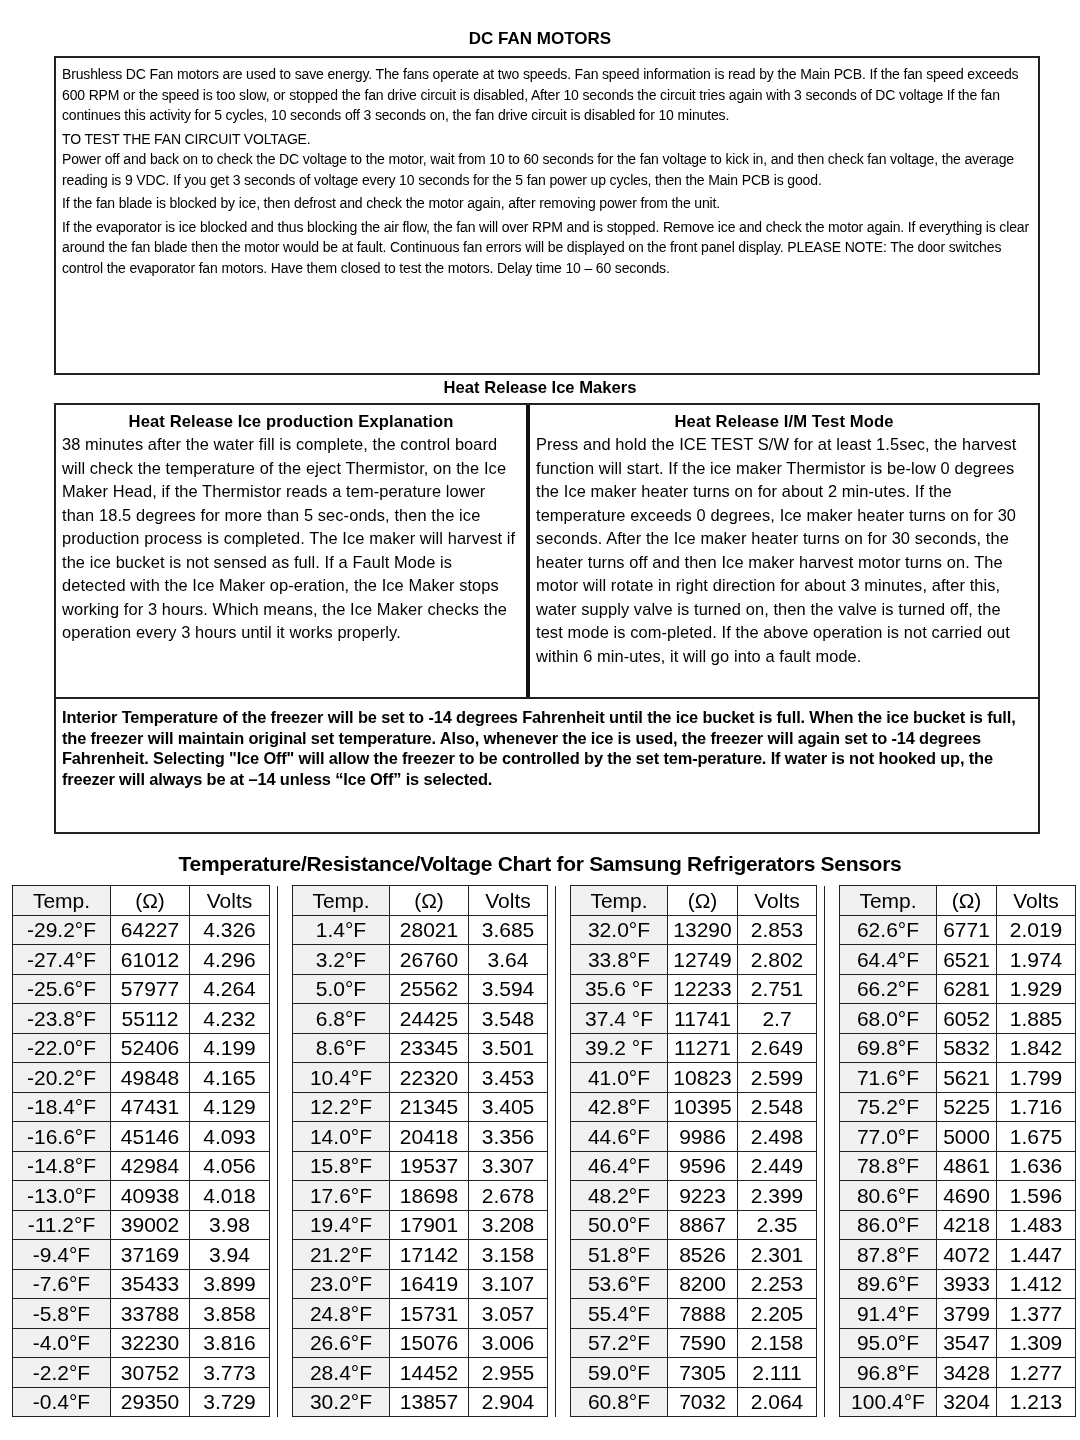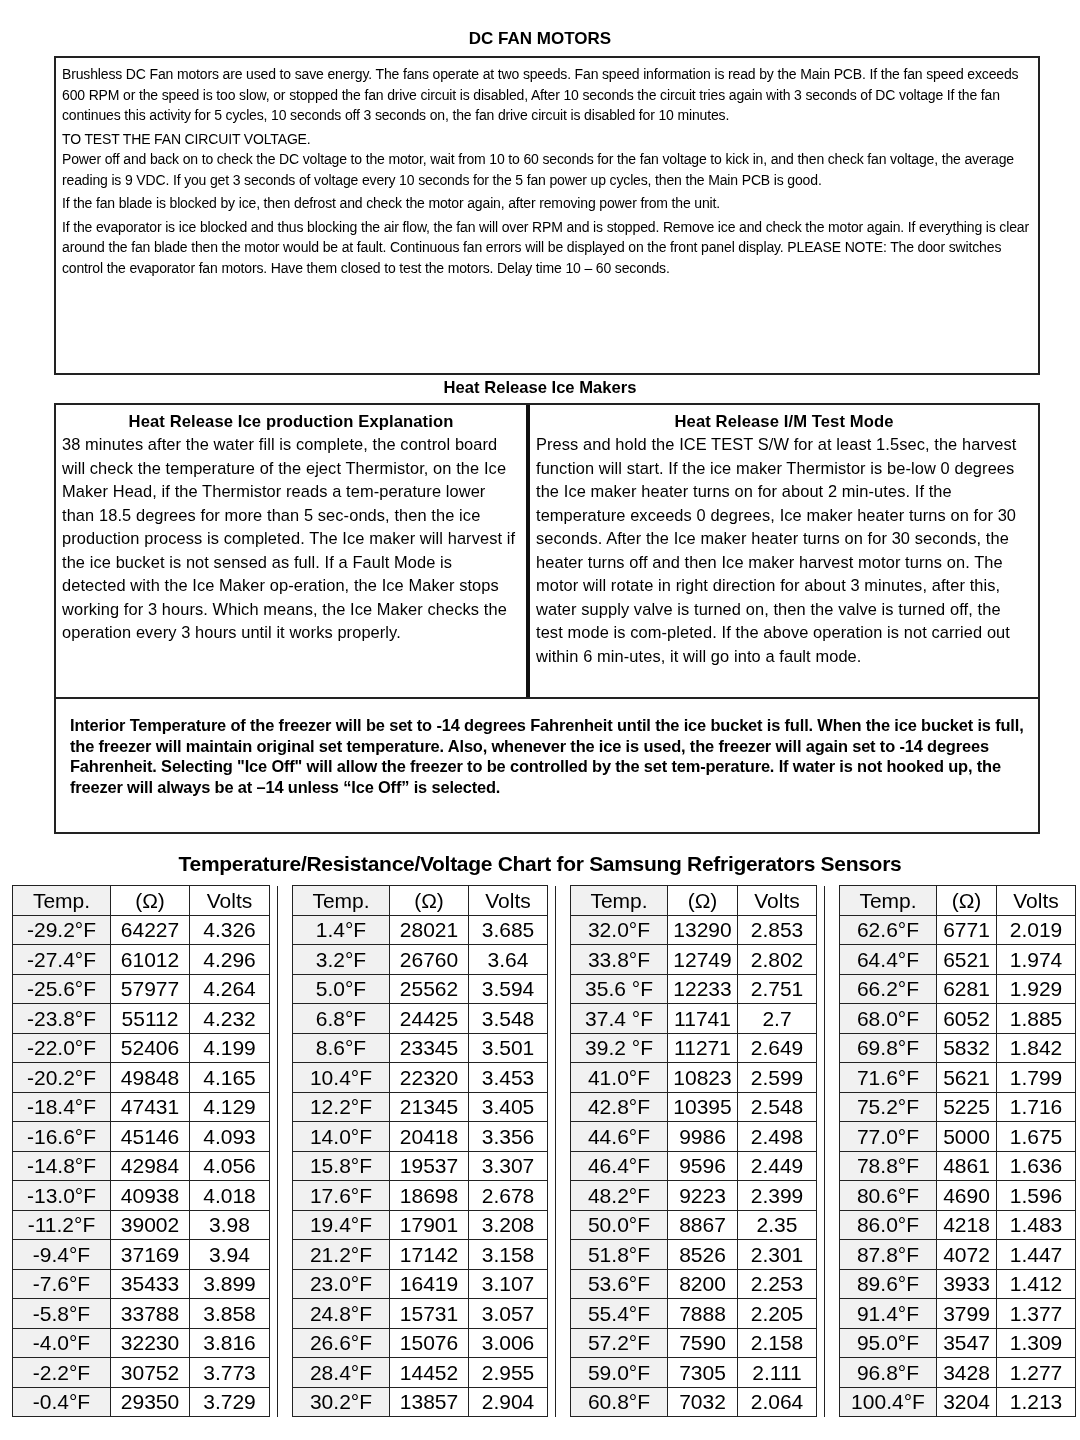--- a/index.html
+++ b/index.html
@@ -15,21 +15,21 @@
   #dc-box b { font-weight: normal; }
 
   #hr-box { left: 54px; top: 403px; width: 986px; height: 296px; display: flex; }
   .hr-col { box-sizing: border-box; padding: 6px 6px 0 6px; font-size: 16.4px; line-height: 23.5px; letter-spacing: 0.1px; }
   .hr-col h3 { margin: 0; font-size: 16.6px; font-weight: bold; text-align: center; line-height: 22px; }
   #hr-left { width: 474px; border-right: 4px solid #111; }
   #hr-right { flex: 1; }
 
   #fz-box { left: 54px; top: 697px; width: 986px; height: 137px; padding: 8px 6px 0 6px; }
   #fz-box h3 { margin: 0 0 6px 0; text-align: center; font-size: 16.6px; font-weight: bold; }
-  #fz-box p { margin: 8px; font-size: 16.4px; line-height: 20.5px; font-weight: bold; letter-spacing: -0.15px; }
+  #fz-box p { margin: 0; font-size: 16.4px; line-height: 20.5px; font-weight: bold; letter-spacing: -0.15px; }
 
   #chart-title { position: absolute; left: 0; top: 852px; width: 1080px; text-align: center; font-weight: bold; font-size: 21px; letter-spacing: -0.3px; }
 
   #tbl { position: absolute; left: 12px; top: 885px; border-collapse: collapse; table-layout: fixed; }
   #tbl td { border: 1px solid #222; height: 28.5px; padding: 0; text-align: center; font-size: 21px; line-height: 27px; white-space: nowrap; }
   #tbl td.t { background: #f1f1f1; }
   #tbl tr.hdr td { background: #ffffff; }
   #tbl tr.hdr td.t { background: #f1f1f1; }
   #tbl td.gap { border-top: none; border-bottom: none; background: #fff; }
   #tbl td.bar { background: #000; border: none; }

